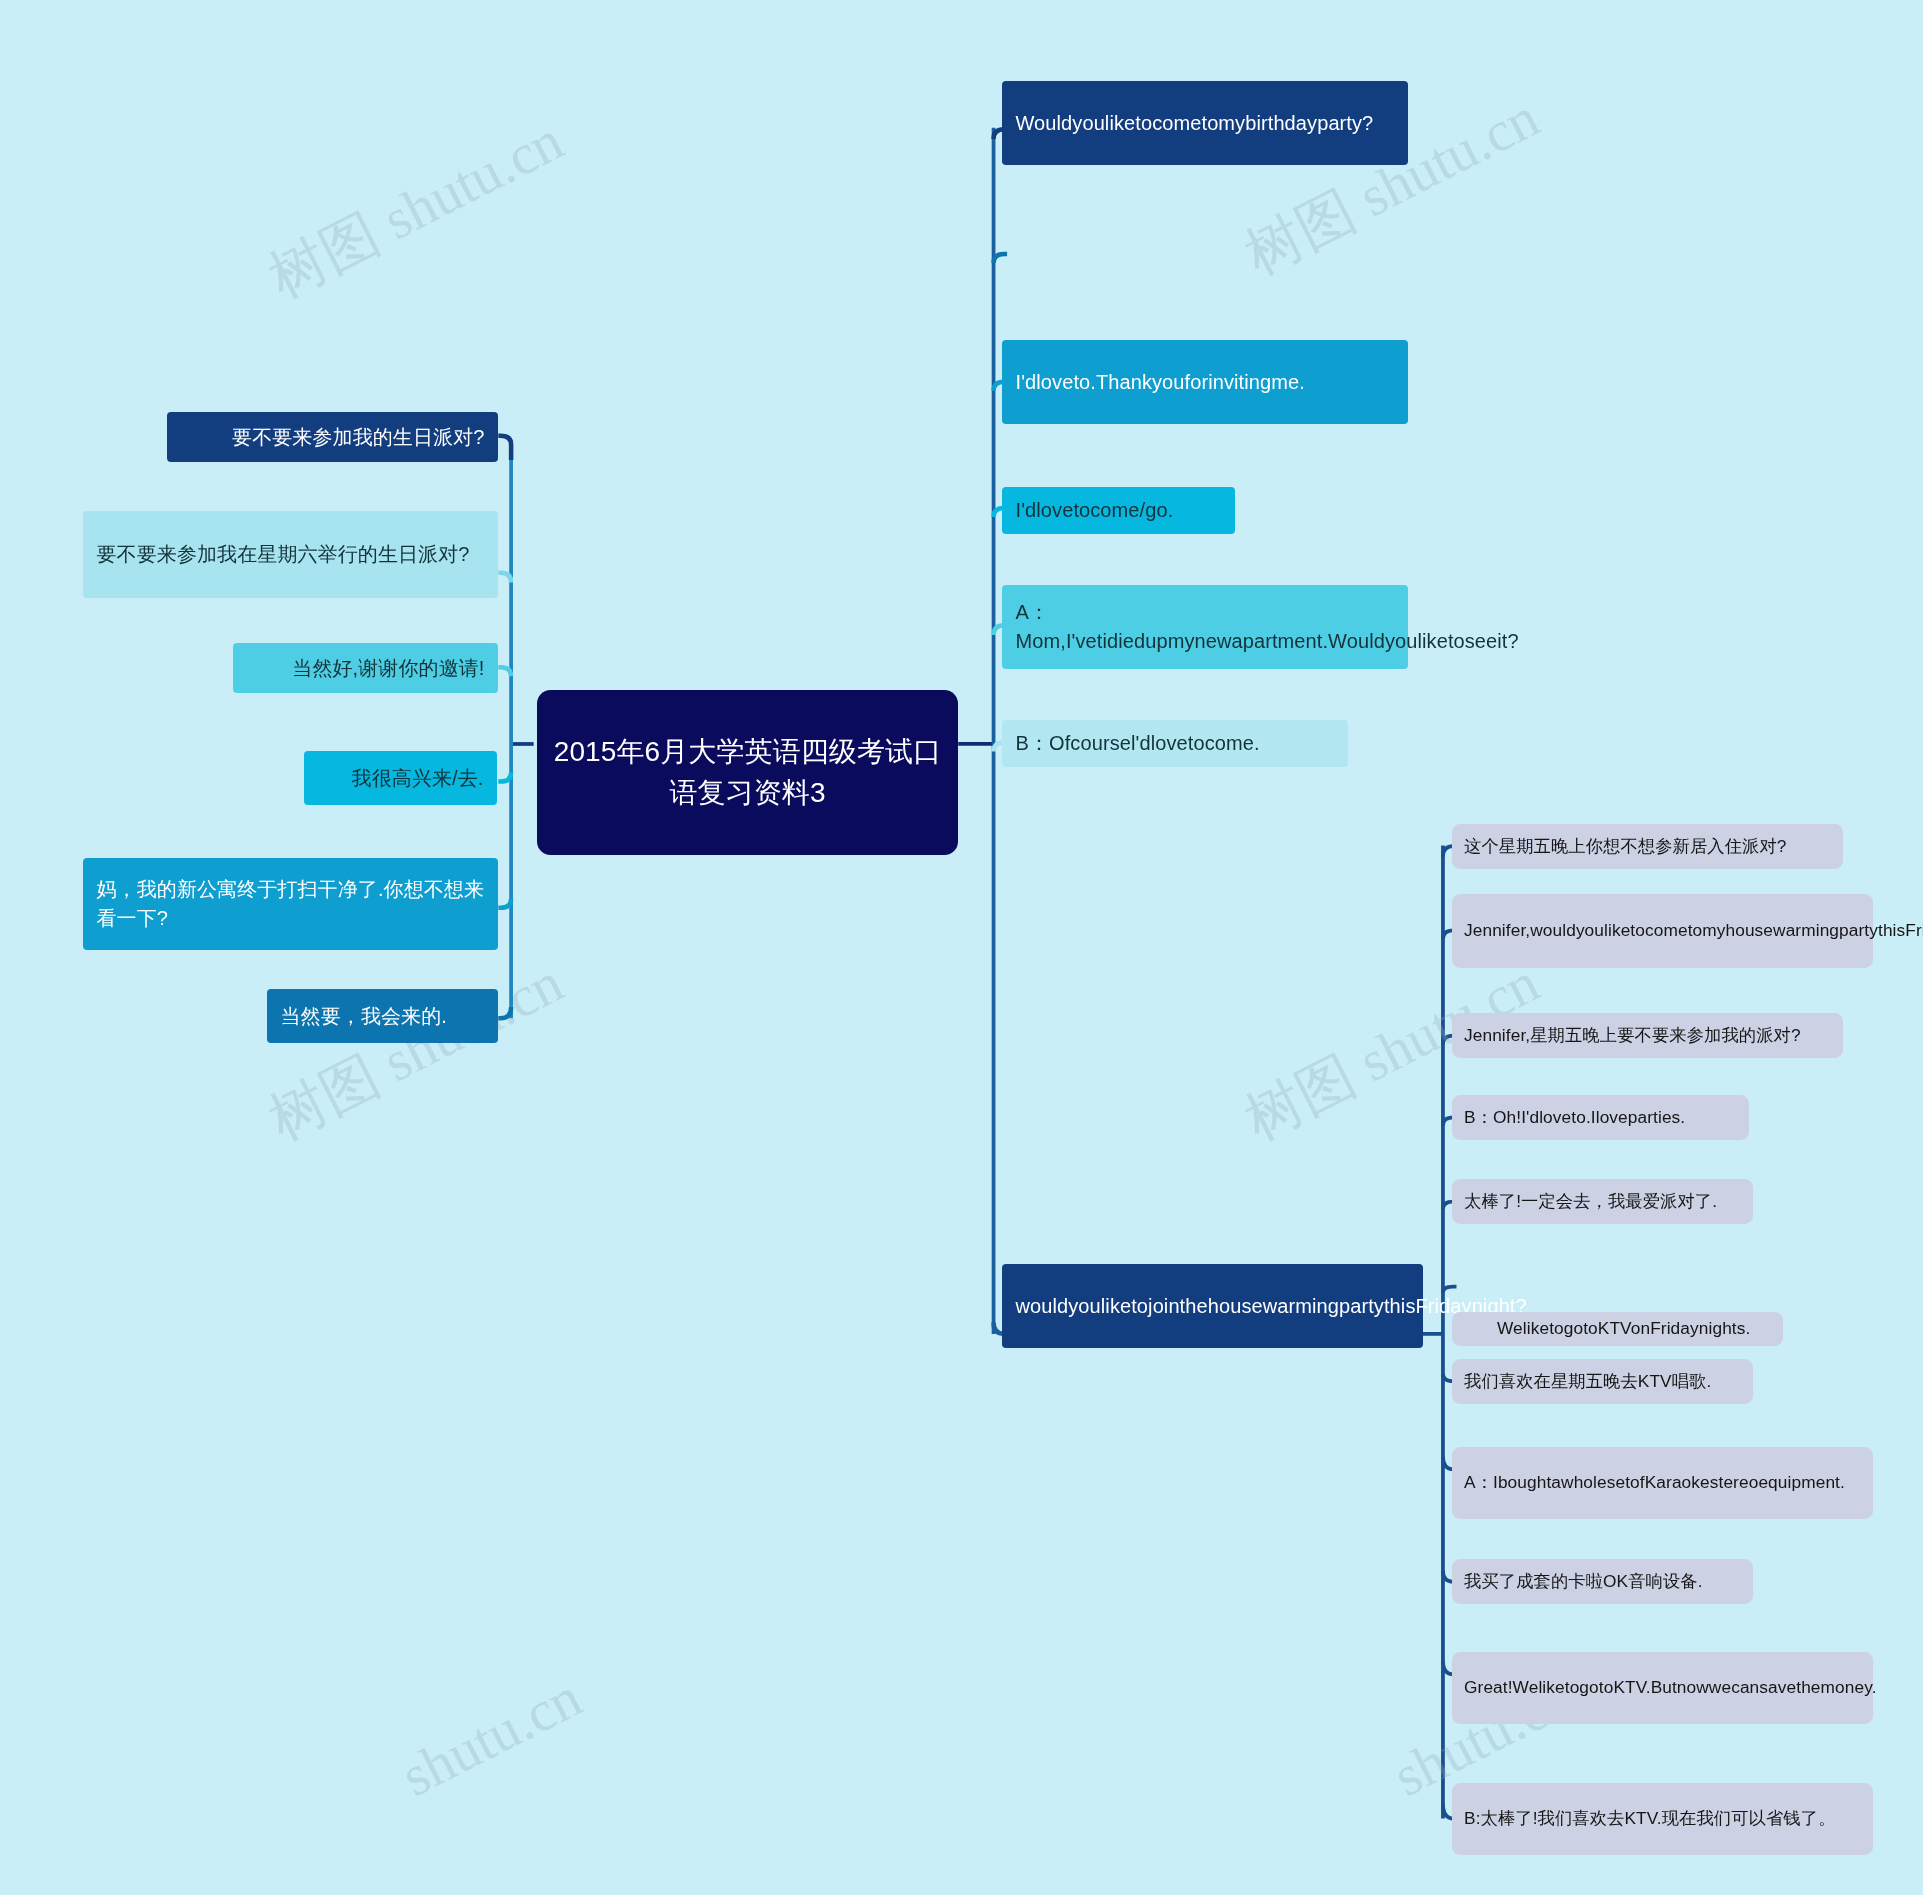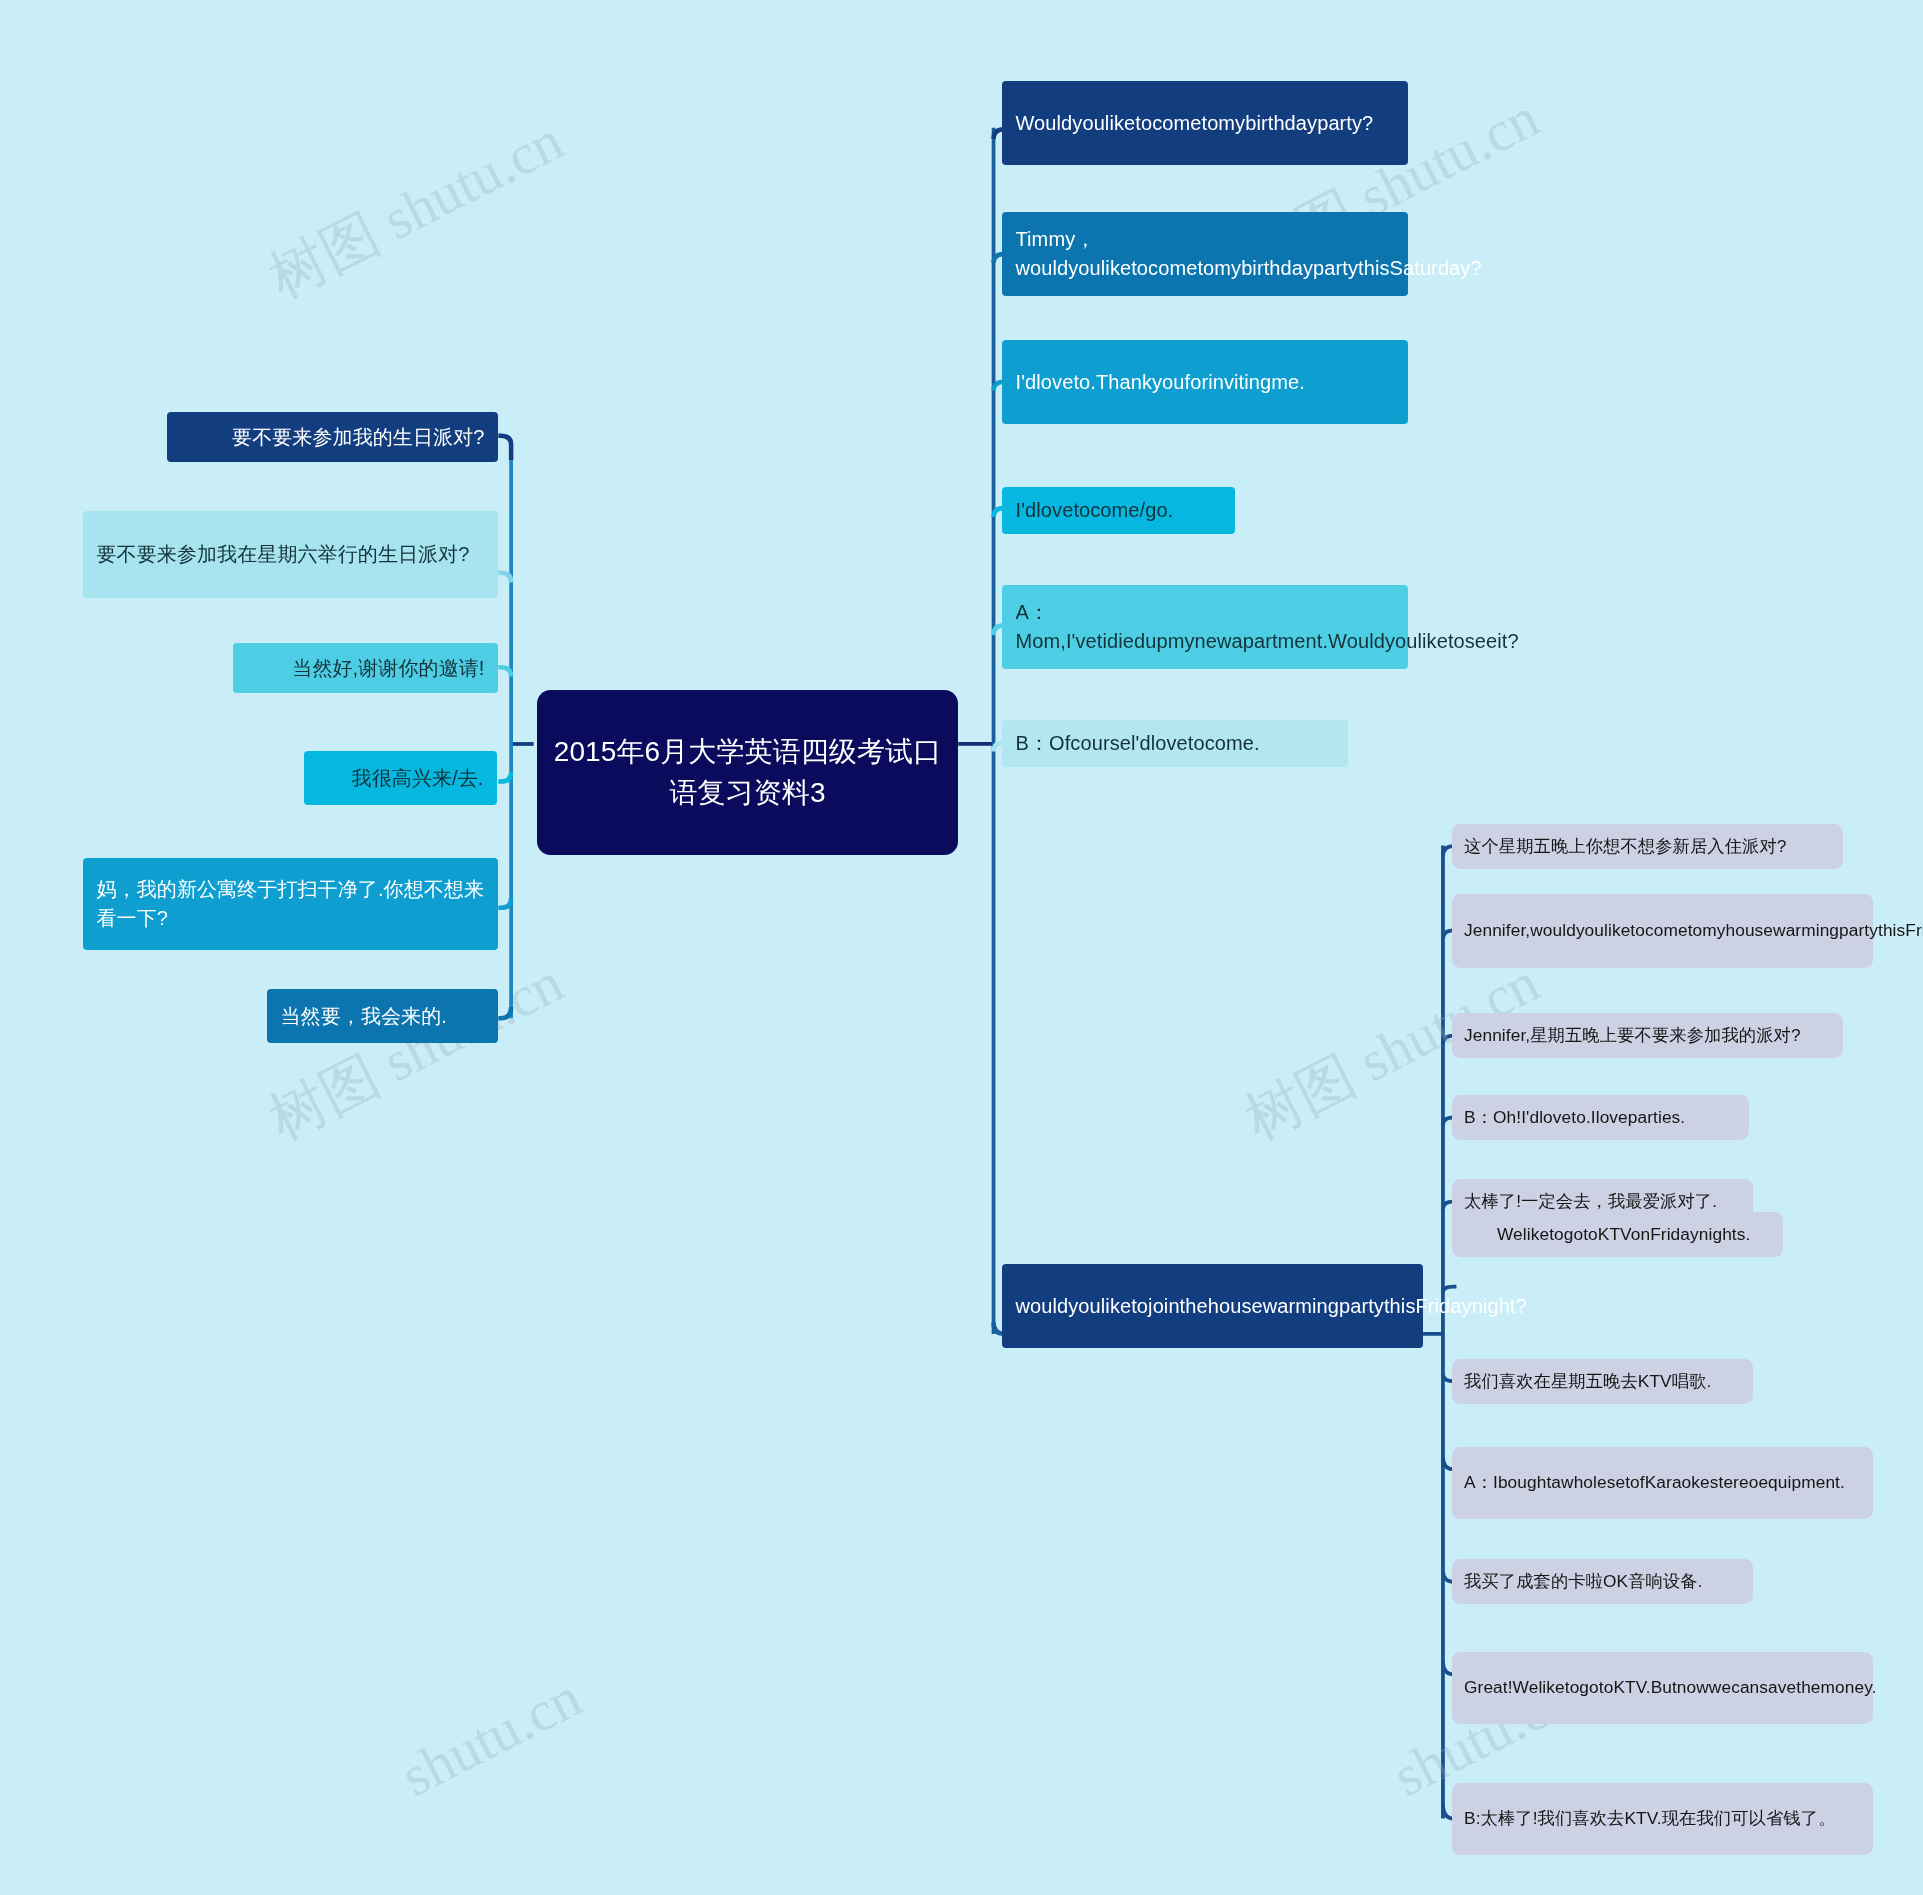--- a/index.html
+++ b/index.html
@@ -139,23 +139,20 @@
   </div>
 
   <div class="node lv2 c-blue" style="left:267px;top:989px;width:231px;height:54px;text-align:left;">
     <span>当然要，我会来的.</span>
   </div>
 
   <div class="node lv2 c-navy" style="left:1002px;top:81px;width:406px;height:84px;">
     <span>Wouldyouliketocometomybirthdayparty?</span>
   </div>
 
-  <div class="node lv2 c-blue" style="left:1002px;top:212px;width:406px;height:84px;">
-    <span>Timmy，wouldyouliketocometomybirthdaypartythisSaturday?</span>
-  </div>
 
   <div class="node lv2 c-cyan1" style="left:1002px;top:340px;width:406px;height:84px;">
     <span>I'dloveto.Thankyouforinvitingme.</span>
   </div>
 
   <div class="node lv2 c-cyan2" style="left:1002px;top:487px;width:233px;height:47px;">
     <span>I'dlovetocome/go.</span>
   </div>
 
   <div class="node lv2 c-cyan3" style="left:1002px;top:585px;width:406px;height:84px;">
@@ -183,21 +180,21 @@
   </div>
 
   <div class="node lv3 c-lilac" style="left:1452px;top:1095px;width:297px;height:45px;">
     <span>B：Oh!I'dloveto.Iloveparties.</span>
   </div>
 
   <div class="node lv3 c-lilac" style="left:1452px;top:1179px;width:301px;height:45px;">
     <span>太棒了!一定会去，我最爱派对了.</span>
   </div>
 
-  <div class="node lv3 c-lilac" style="left:1452px;top:1212px;width:331px;height:45px;padding-left:45px;">
+  <div class="node lv3 c-lilac" style="left:1452px;top:1312px;width:331px;height:34px;padding-left:45px;">
     <span>WeliketogotoKTVonFridaynights.</span>
   </div>
 
   <div class="node lv3 c-lilac" style="left:1452px;top:1359px;width:301px;height:45px;">
     <span>我们喜欢在星期五晚去KTV唱歌.</span>
   </div>
 
   <div class="node lv3 c-lilac" style="left:1452px;top:1447px;width:421px;height:72px;">
     <span>A：IboughtawholesetofKaraokestereoequipment.</span>
   </div>

